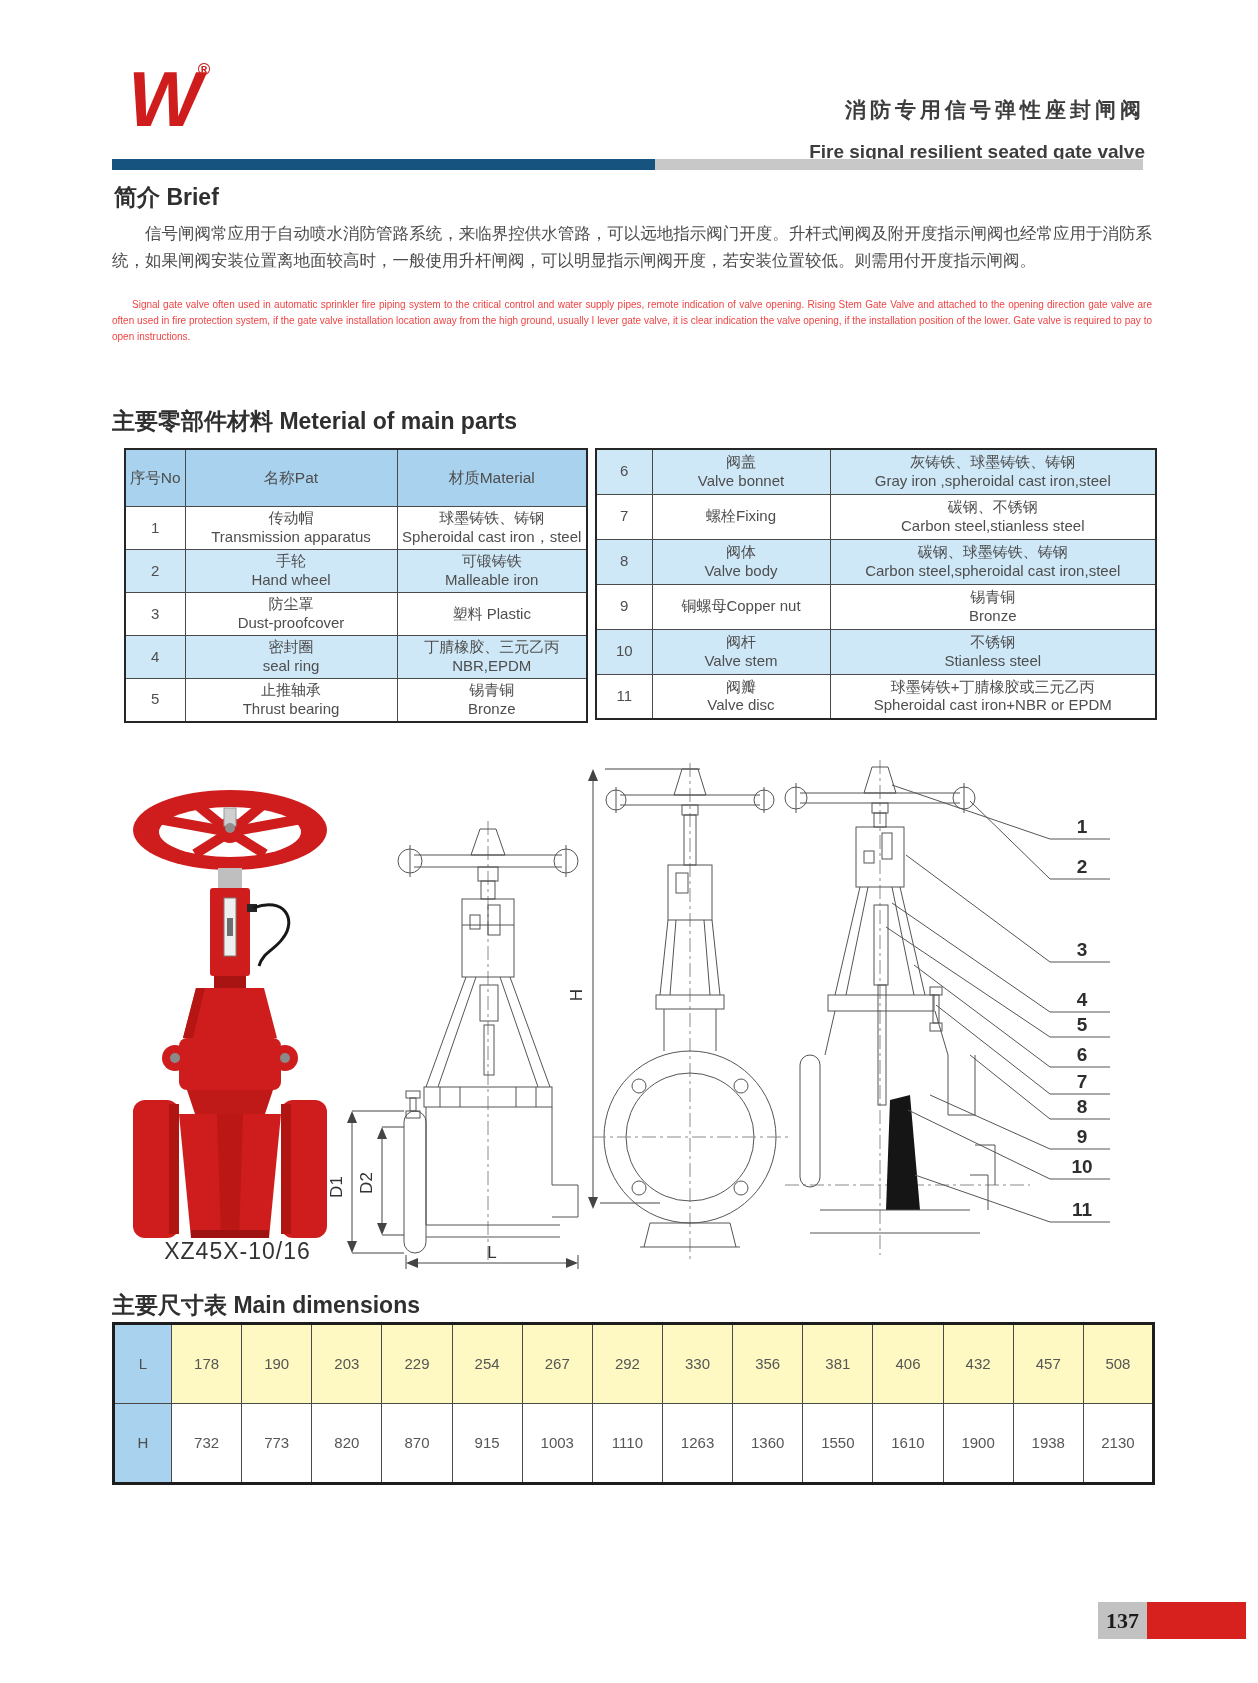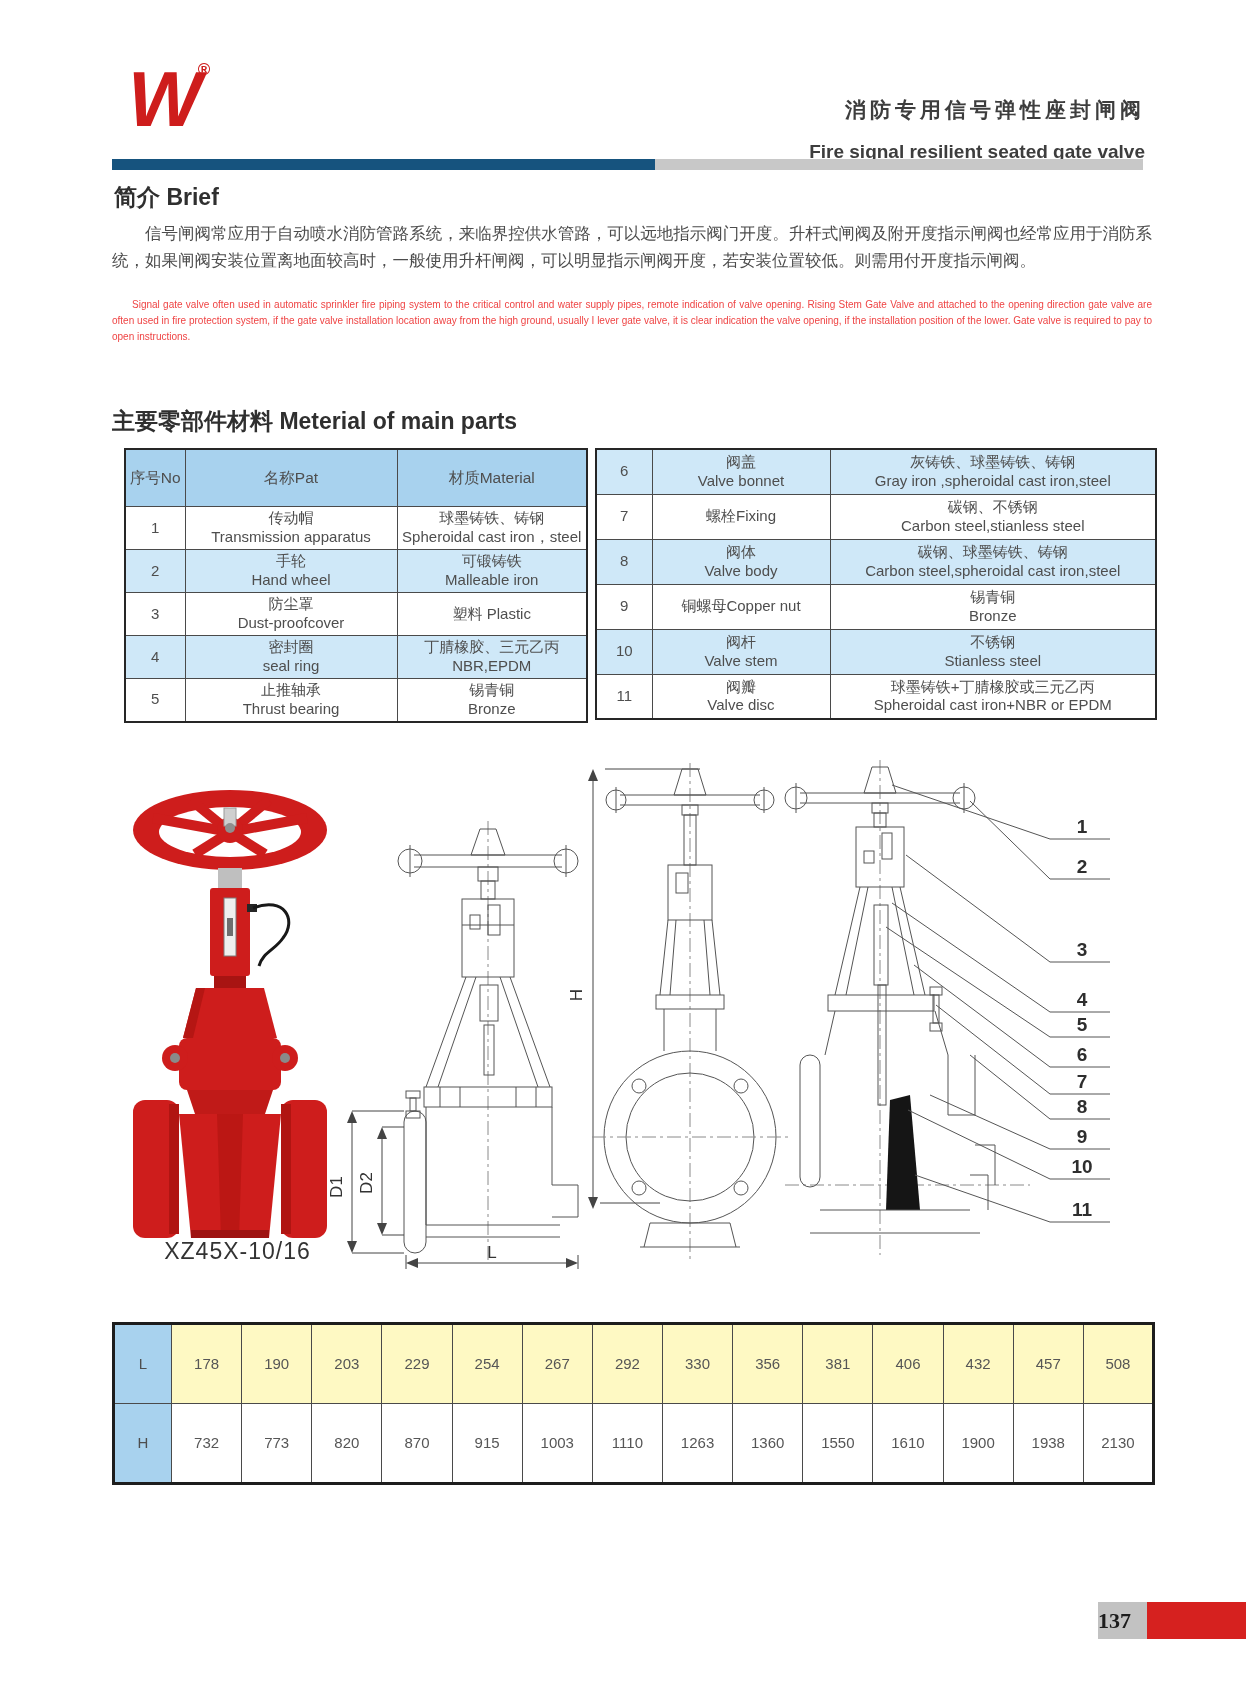--- a/index.html
+++ b/index.html
@@ -37,21 +37,21 @@
   table.dims{border-collapse:collapse;table-layout:fixed;border:3px solid #1d1d1d;background:#fff;}
   table.dims td{border:1px solid #4a4a4a;text-align:center;vertical-align:middle;
       font-size:15px;color:#565656;line-height:1.3;}
   table.dims td.lbl{background:#a8d2ee;color:#4e4e4e;}
   table.dims td.shade{background:#fef9c3;}
   table.dims tr{height:80px;}
 
   .model-label{font-size:23px;color:#333;text-align:center;letter-spacing:1px;}
 
   
-  .pageno-box{background:#c2c2c2;width:49px;height:37px;display:flex;align-items:center;
+  .pageno-box{background:#c2c2c2;width:49px;height:37px;display:flex;align-items:center;justify-content:center;
       font-family:"Liberation Serif","DejaVu Serif",serif;font-weight:700;font-size:22px;color:#1c1c1c;}
   .footer-red{background:#d6211f;width:99px;height:37px;}
 
   svg .ln{stroke:#555;stroke-width:1;fill:none;}
   svg .cl{stroke:#8a8a8a;stroke-width:1;fill:none;stroke-dasharray:14 4 3 4;}
   svg .dim{stroke:#444;stroke-width:1;fill:none;}
   svg .arr{fill:#444;stroke:none;}
   svg text.dimtxt{font-family:"Liberation Sans",sans-serif;font-size:17px;fill:#333;}
   svg text.callout{font-family:"Liberation Sans",sans-serif;font-size:19px;font-weight:600;fill:#2e2e2e;text-anchor:middle;}
 </style>
@@ -448,20 +448,21 @@
         <text class="callout" x="752" y="306">6</text>
         <text class="callout" x="752" y="333">7</text>
         <text class="callout" x="752" y="358">8</text>
         <text class="callout" x="752" y="388">9</text>
         <text class="callout" x="752" y="418">10</text>
         <text class="callout" x="752" y="461">11</text>
       </g>
     </g>
   </svg>
 
+  <h2 class="sec abs" style="left:112px;top:1290px;">主要尺寸表 Main dimensions</h2>
 
   <table id="dims-table" class="dims abs" style="left:112px;top:1322px;width:1043px;">
     <colgroup>
       <col style="width:58px">
         <col>
         <col>
         <col>
         <col>
         <col>
         <col>

